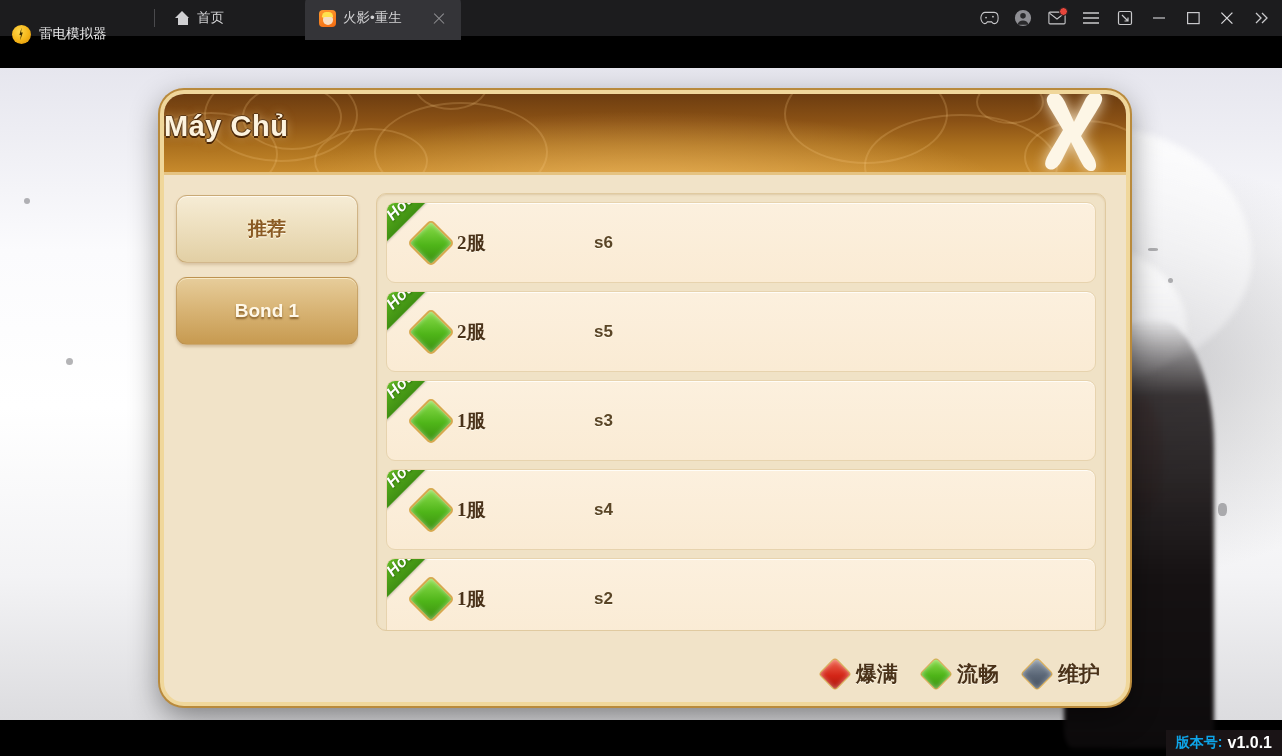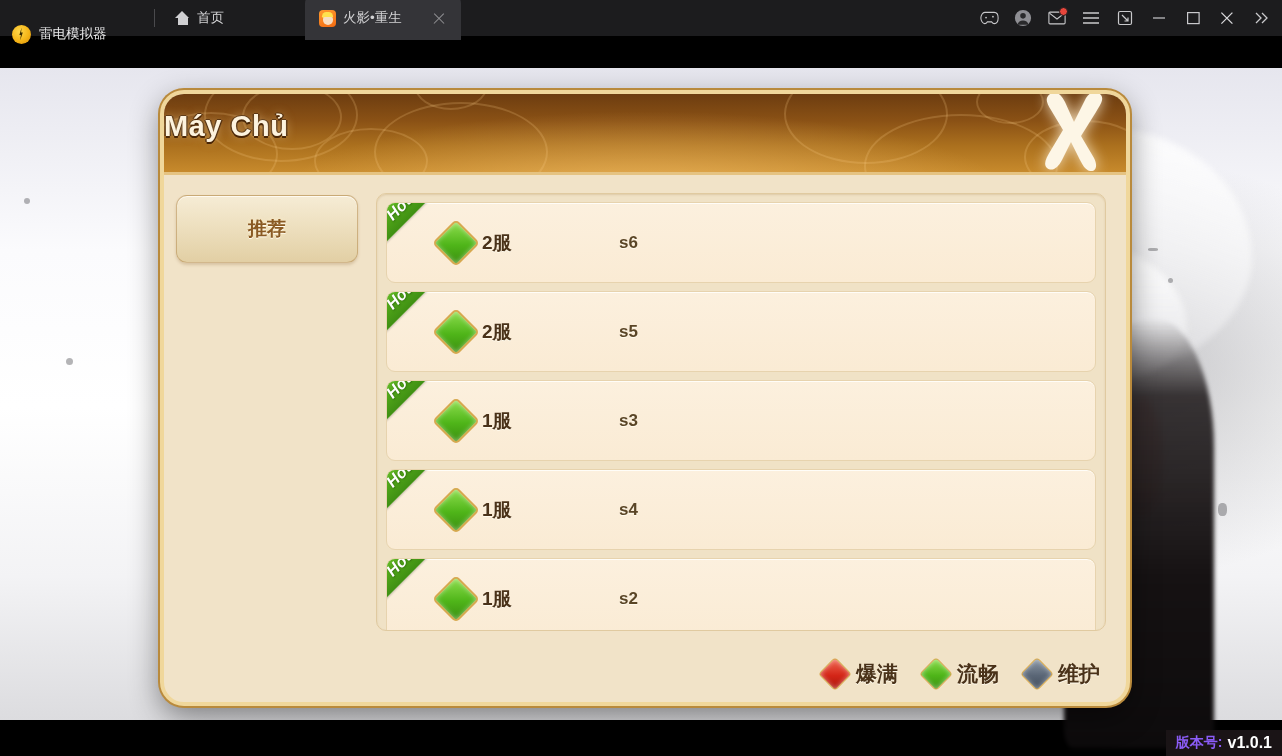--- a/index.html
+++ b/index.html
@@ -191,21 +191,21 @@
     text-shadow:0 1px 2px rgba(30,70,10,.6);letter-spacing:.3px;
   }
   .diamond{
     width:30px;height:30px;flex:none;transform:rotate(45deg);
     border-radius:5px;border:2px solid #d6a94f;
     box-shadow:inset 0 0 5px rgba(255,255,255,.5);
   }
   .d-green{background:linear-gradient(135deg,#8ede4e 0%,#4fb519 55%,#3a8d10 100%);}
   .d-red{background:linear-gradient(135deg,#f06a54 0%,#d42618 55%,#a81409 100%);}
   .d-gray{background:linear-gradient(135deg,#8e9aa8 0%,#5a6676 55%,#414c5a 100%);}
-  .row-left{display:flex;align-items:center;gap:9px;margin-left:52px;width:150px;}
+  .row-left{display:flex;align-items:center;gap:9px;margin-left:27px;width:150px;font-family:Liberation Serif, serif;}
   .row-zone{
     font-size:19px;font-weight:bold;color:#4a3219;
     text-shadow:0 1px 0 rgba(255,252,240,.9);
   }
   .row-name{
     font-size:17px;font-weight:bold;color:#5a4526;margin-left:30px;
     text-shadow:0 1px 0 rgba(255,252,240,.9);
   }
 
   
@@ -217,21 +217,21 @@
   .leg-label{
     font-size:21px;font-weight:bold;color:#4a3219;
     text-shadow:0 1px 0 rgba(255,252,240,.9);
   }
 
   
   .version{
     position:absolute;right:0;bottom:0;height:26px;padding:0 10px;
     display:flex;align-items:center;gap:5px;background:#1a1416;z-index:40;
   }
-  .version-label{color:#8b5cf6;font-size:14px;font-weight:bold;}
+  .version-label{color:#0ea5e9;font-size:14px;font-weight:bold;}
   .version-value{color:#ffffff;font-size:16px;font-weight:bold;}
 </style>
 </head>
 <body>
 
 <div class="titlebar">
 
   <div class="brand">
     <div class="brand-logo"></div>
     <div class="brand-name">雷电模拟器</div>
@@ -343,20 +343,23 @@
         </svg>
       </div>
     </div>
 
     <div class="panel-body">
 
       <div class="sidebar">
         <div class="side-btn sel">
           <span>推荐</span>
         </div>
+        <div class="side-btn alt">
+          <span>Bond 1</span>
+        </div>
       </div>
 
       <div class="listwrap">
 
         <div class="row">
           <div class="ribbon">
             <div class="ribbon-band">
                 <span>Hot</span>
               </div>
           </div>

